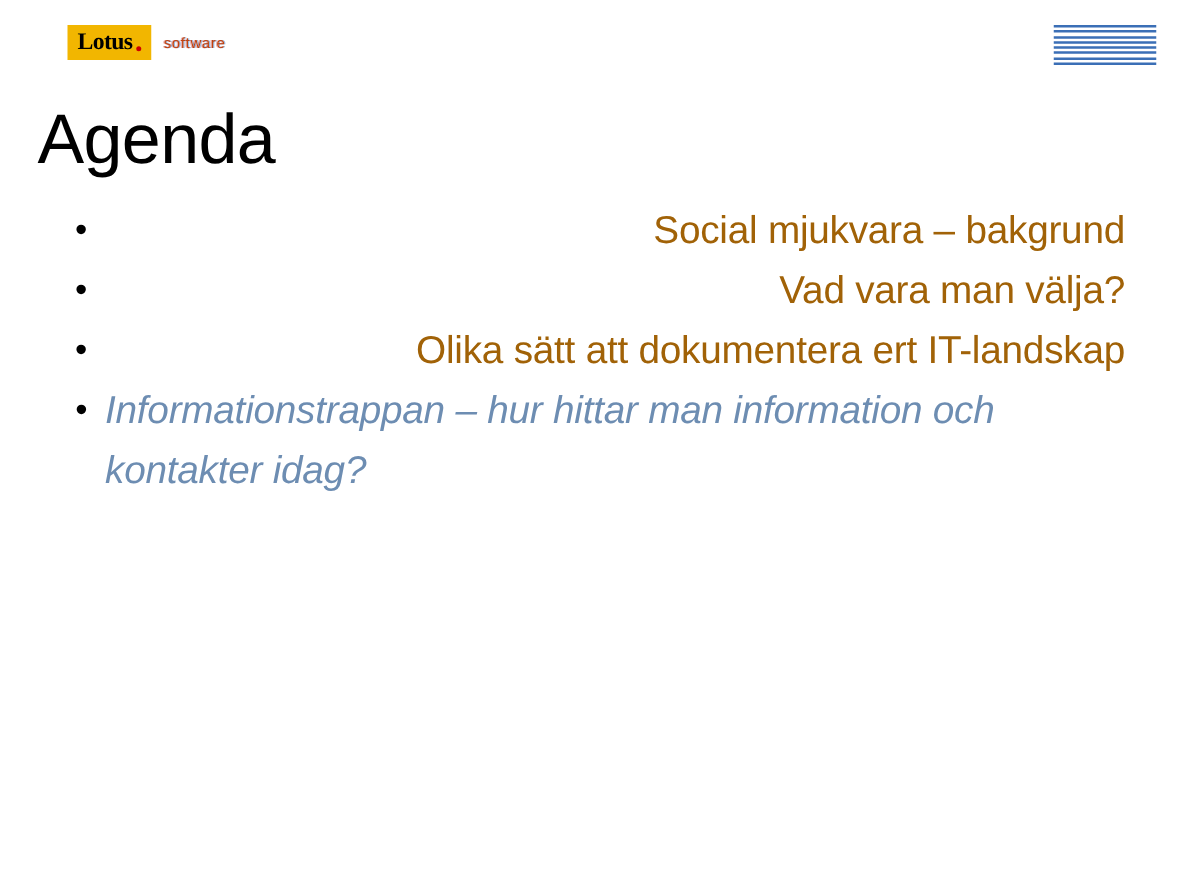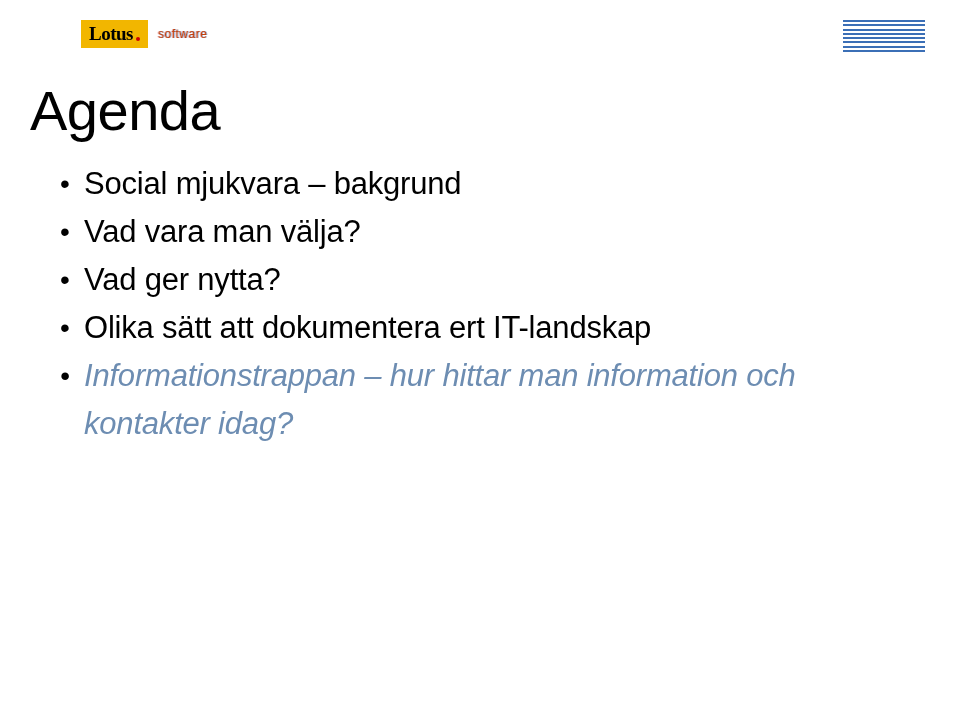--- a/index.html
+++ b/index.html
@@ -10,21 +10,20 @@
     background: #ffffff;
     font-family: Arial, Helvetica, sans-serif;
     color: #000;
     overflow: hidden;
   }
   .slide {
     position: relative;
     width: 960px;
     height: 715px;
     box-sizing: border-box;
-    padding-left: 27px;
   }
   
   .header {
     position: relative;
     height: 70px;
   }
   .lotus-block {
     position: absolute;
     left: 54px;
     top: 20px;
@@ -119,21 +118,21 @@
   }
   .bullets li::before {
     content: "•";
     position: absolute;
     left: 0;
     top: 0;
     font-size: 28px;
     line-height: 1.7;
     color: #000;
   }
-  .bullets li.black { color: #000000; }
+  .bullets li.black { color: #a16207; text-align: right; }
   .bullets li.blue  { color: #6d8db2; font-style: italic; }
 </style>
 </head>
 <body>
 
 <div class="slide">
 
   <div class="header">
     <div class="lotus-block">
       <div class="lotus-yellow">
@@ -153,19 +152,18 @@
         <div class="stripe"></div>
     </div>
   </div>
 
   <div class="title">Agenda</div>
 
   <div class="bullets">
     <ul>
       <li class="black"><span>Social mjukvara – bakgrund</span></li>
       <li class="black"><span>Vad vara man välja?</span></li>
-      <li class="black"><span>Vad ger nytta?</span></li>
       <li class="black"><span>Olika sätt att dokumentera ert IT-landskap</span></li>
       <li class="blue"><span>Informationstrappan – hur hittar man information och kontakter idag?</span></li>
     </ul>
   </div>
 
 </div>
 
 </body></html>

